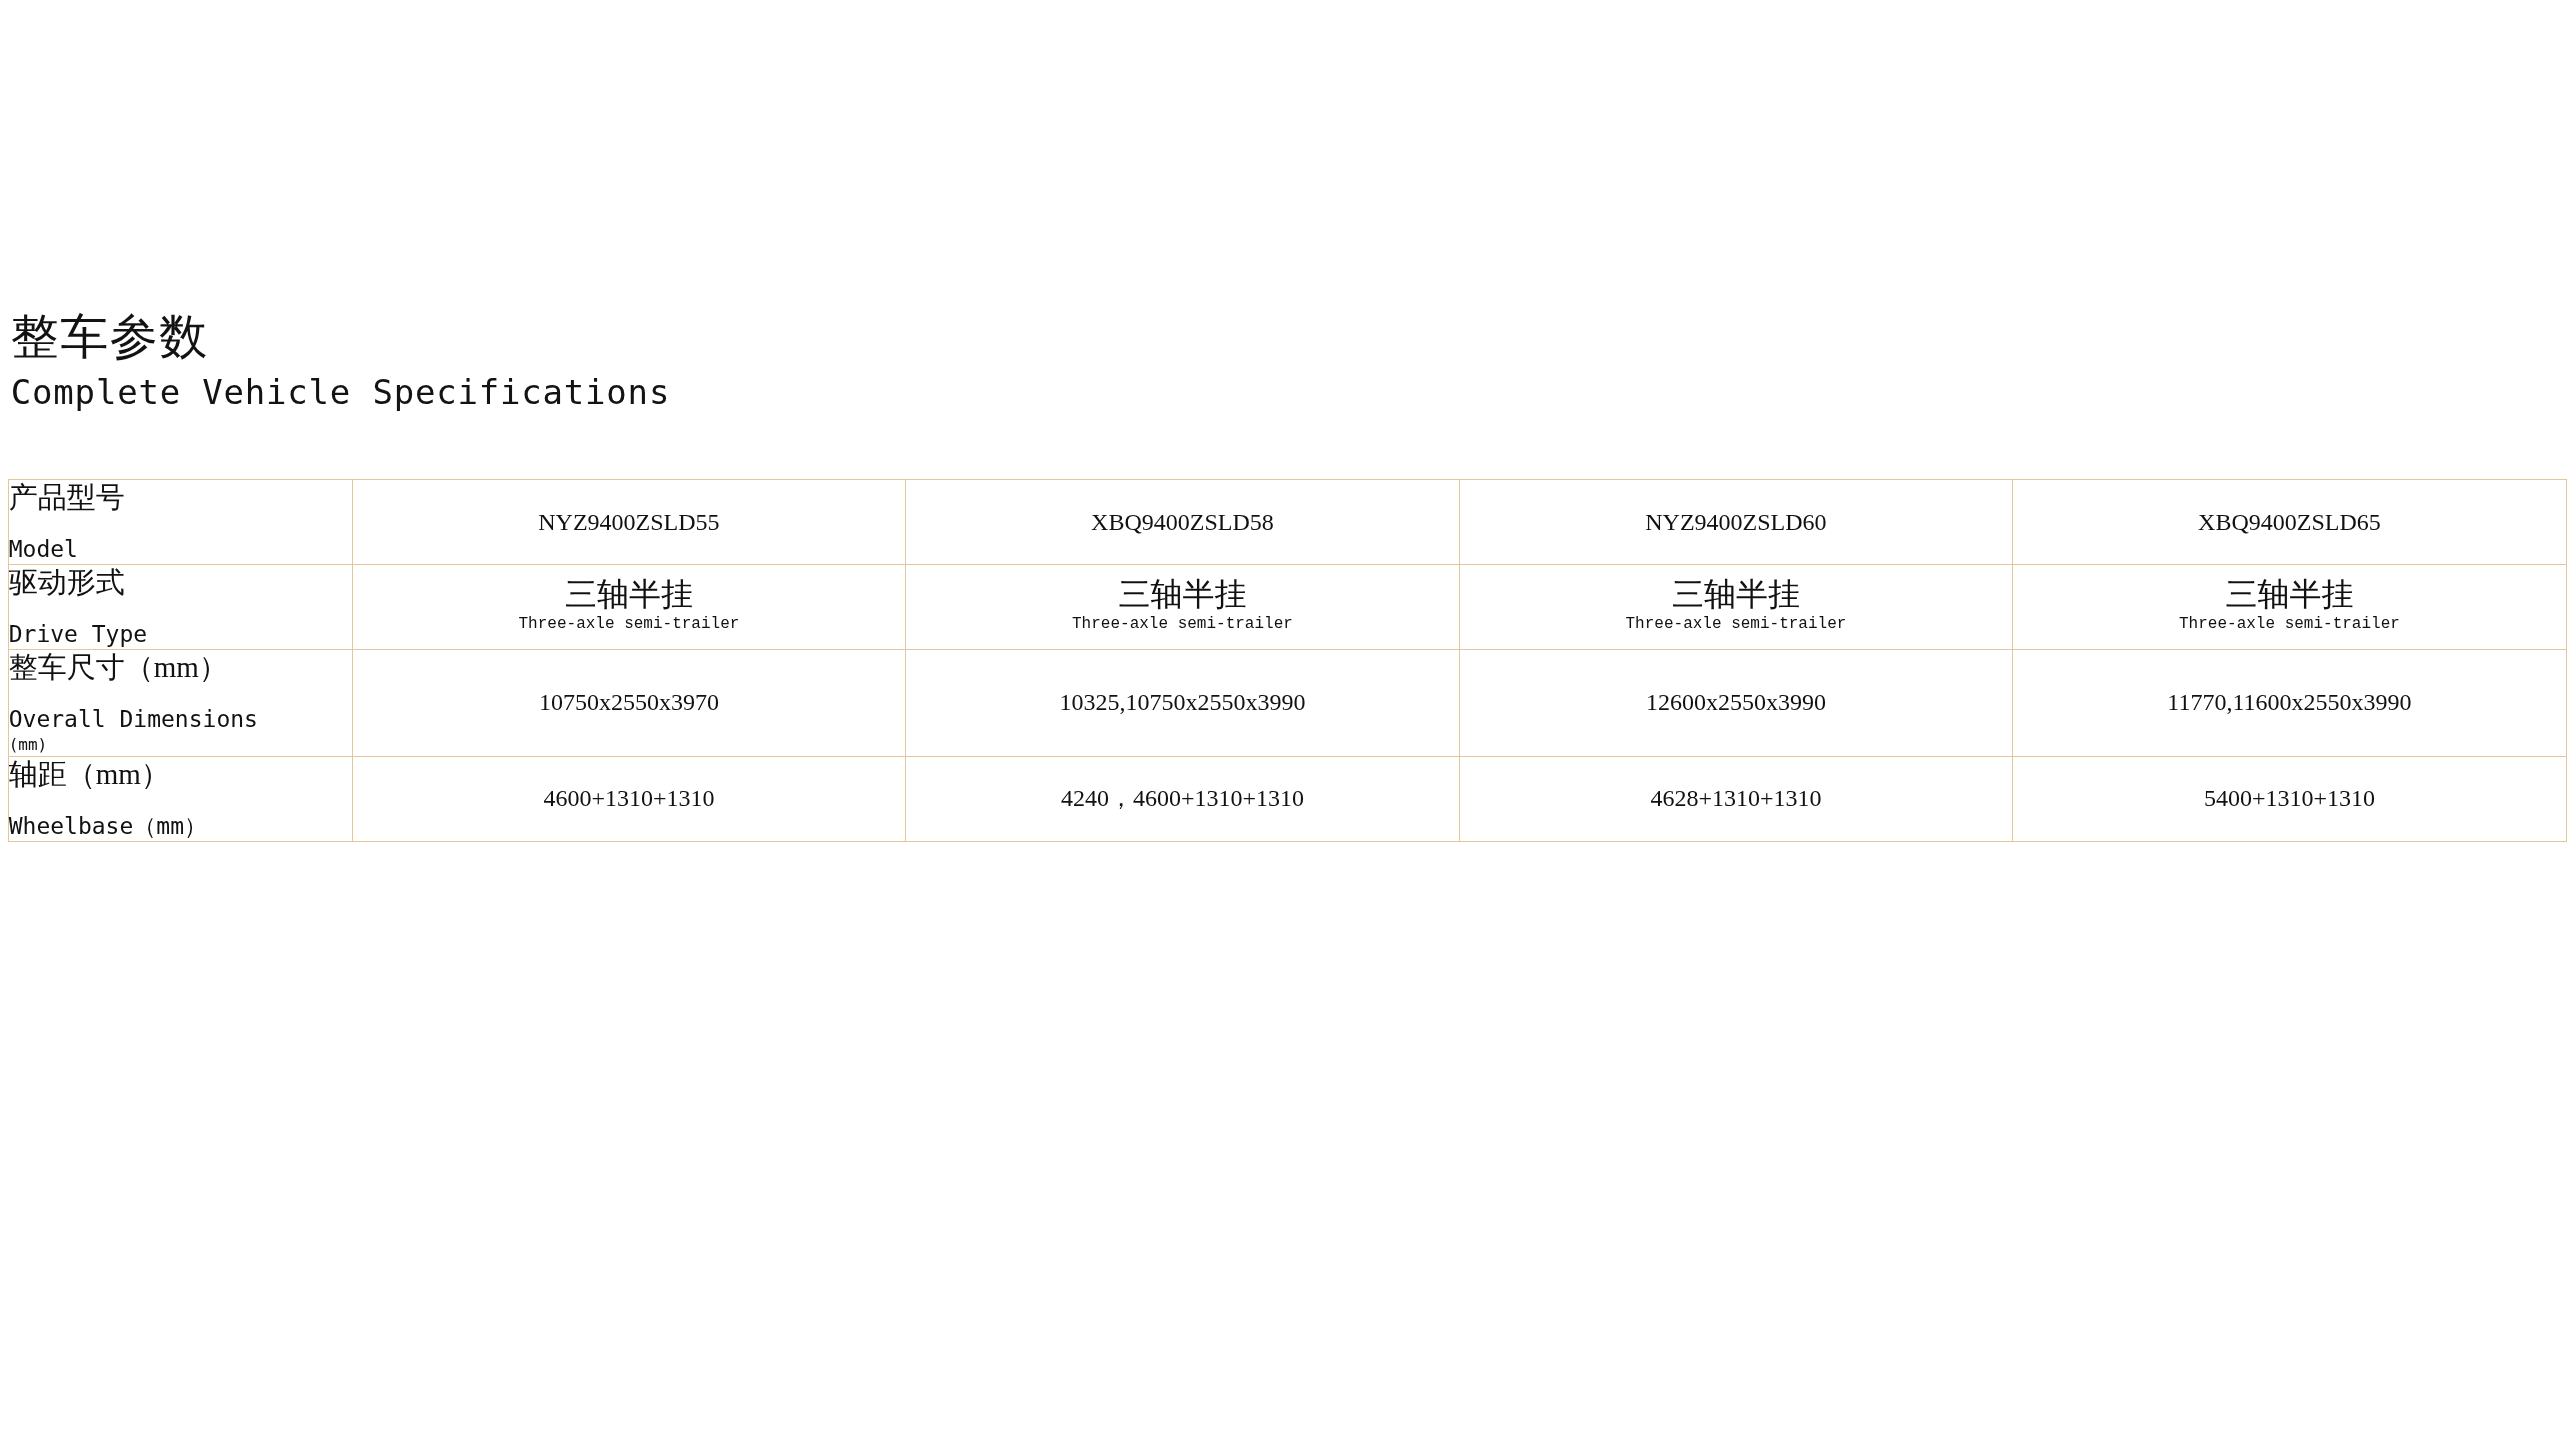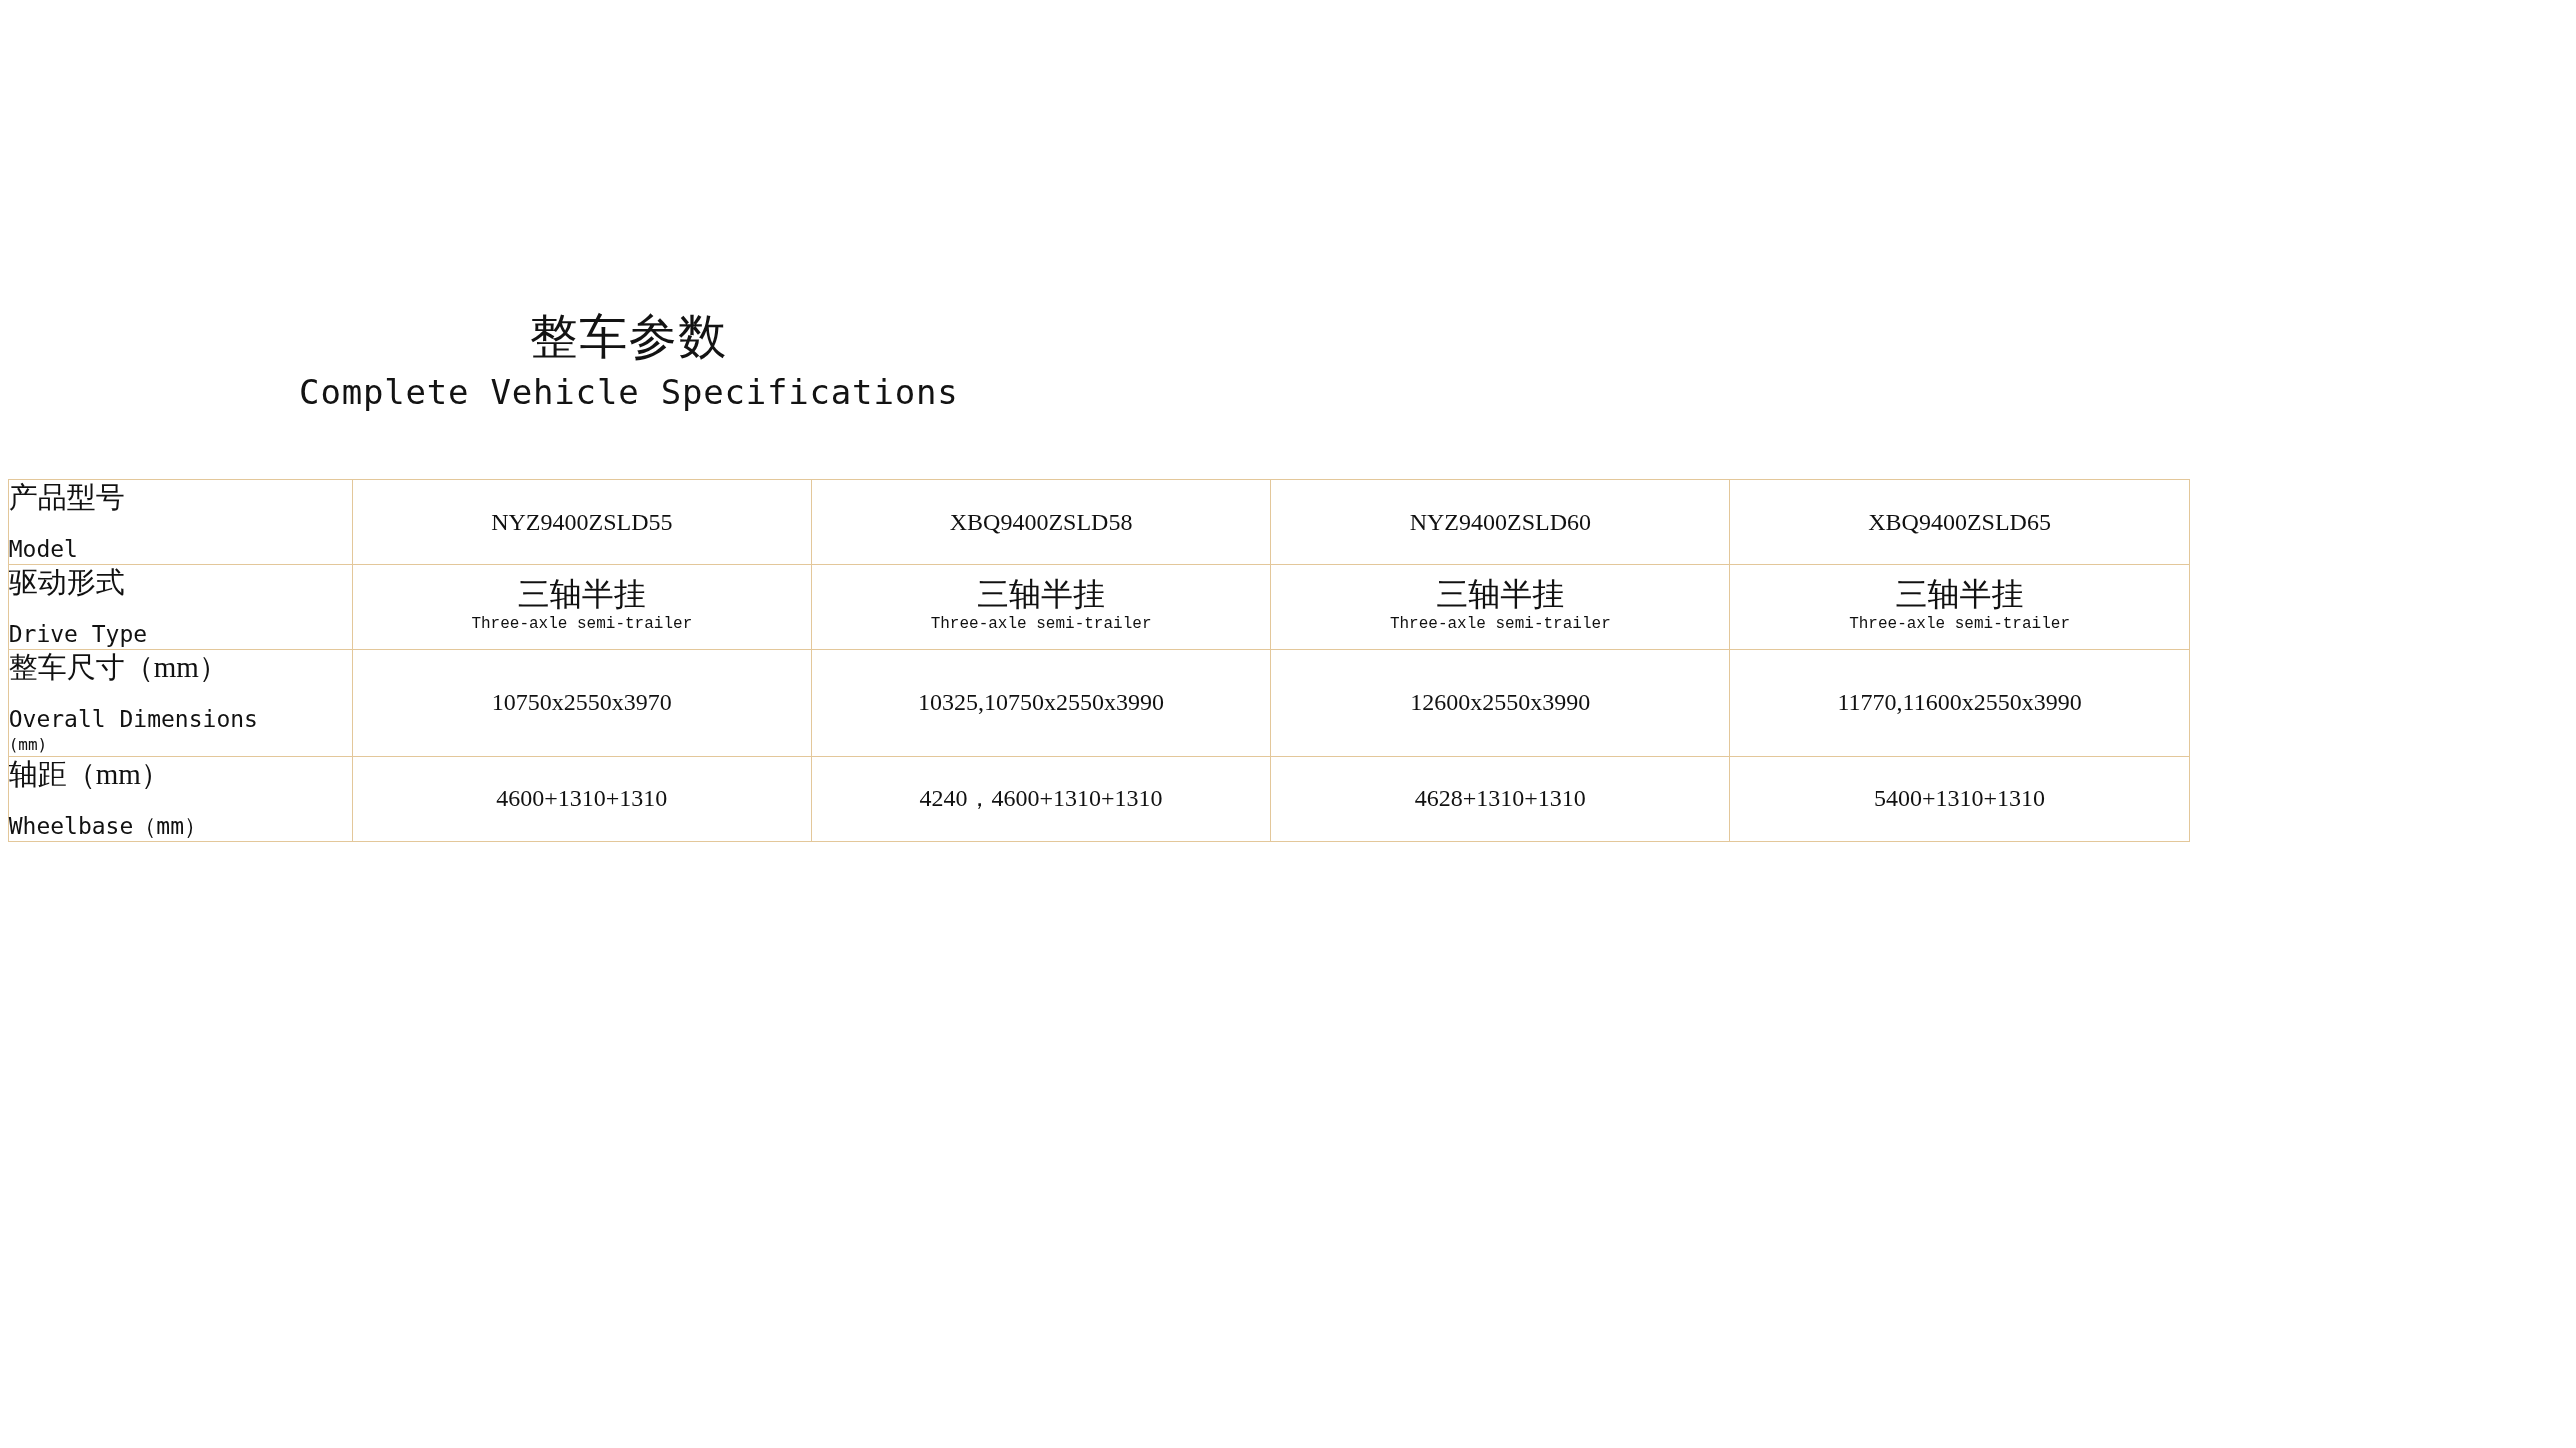--- a/index.html
+++ b/index.html
@@ -17,21 +17,20 @@
   .page {
     position: relative;
     width: 2576px;
     height: 1449px;
   }
   .title-block {
     position: absolute;
     left: 10.8px;
     top: 308px;
     width: 1236px;
-    text-align: center;
   }
   .title-cn {
     font-family: "Liberation Serif", serif;
     font-size: 48px;
     line-height: 57px;
     letter-spacing: 1.5px;
     color: #131313;
     white-space: nowrap;
   }
   .title-en {
@@ -40,21 +39,21 @@
     line-height: 45px;
     letter-spacing: 0.8px;
     color: #131313;
     white-space: nowrap;
     margin-top: 4.6px;
   }
   table.spec {
     position: absolute;
     left: 7.7px;
     top: 479px;
-    width: 2182px;
+    width: 2559px;
     border-collapse: collapse;
     table-layout: fixed;
   }
   table.spec td {
     border: 0.8px solid #e3c79a;
     padding: 0;
     vertical-align: middle;
     background: #ffffff;
   }
   td.label {

